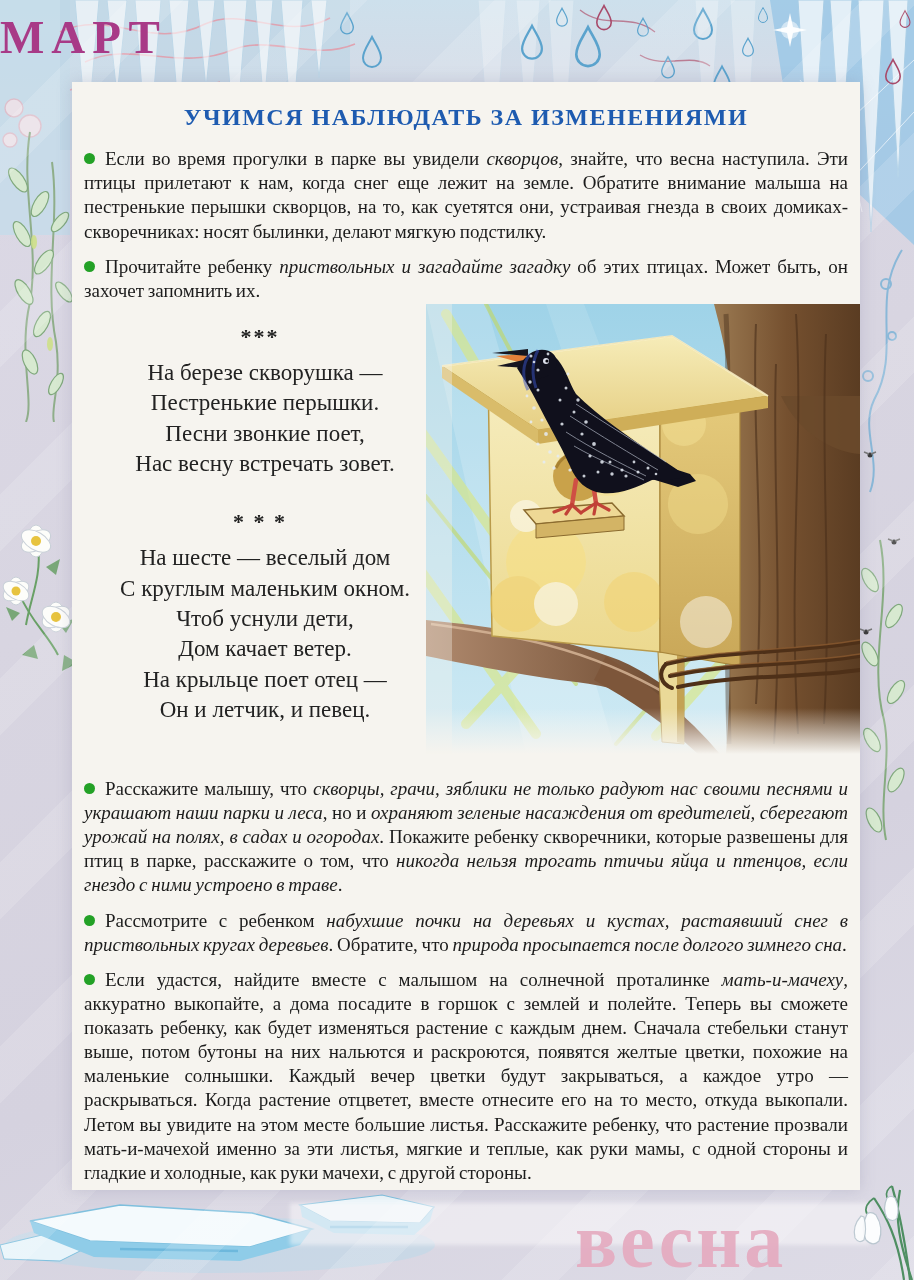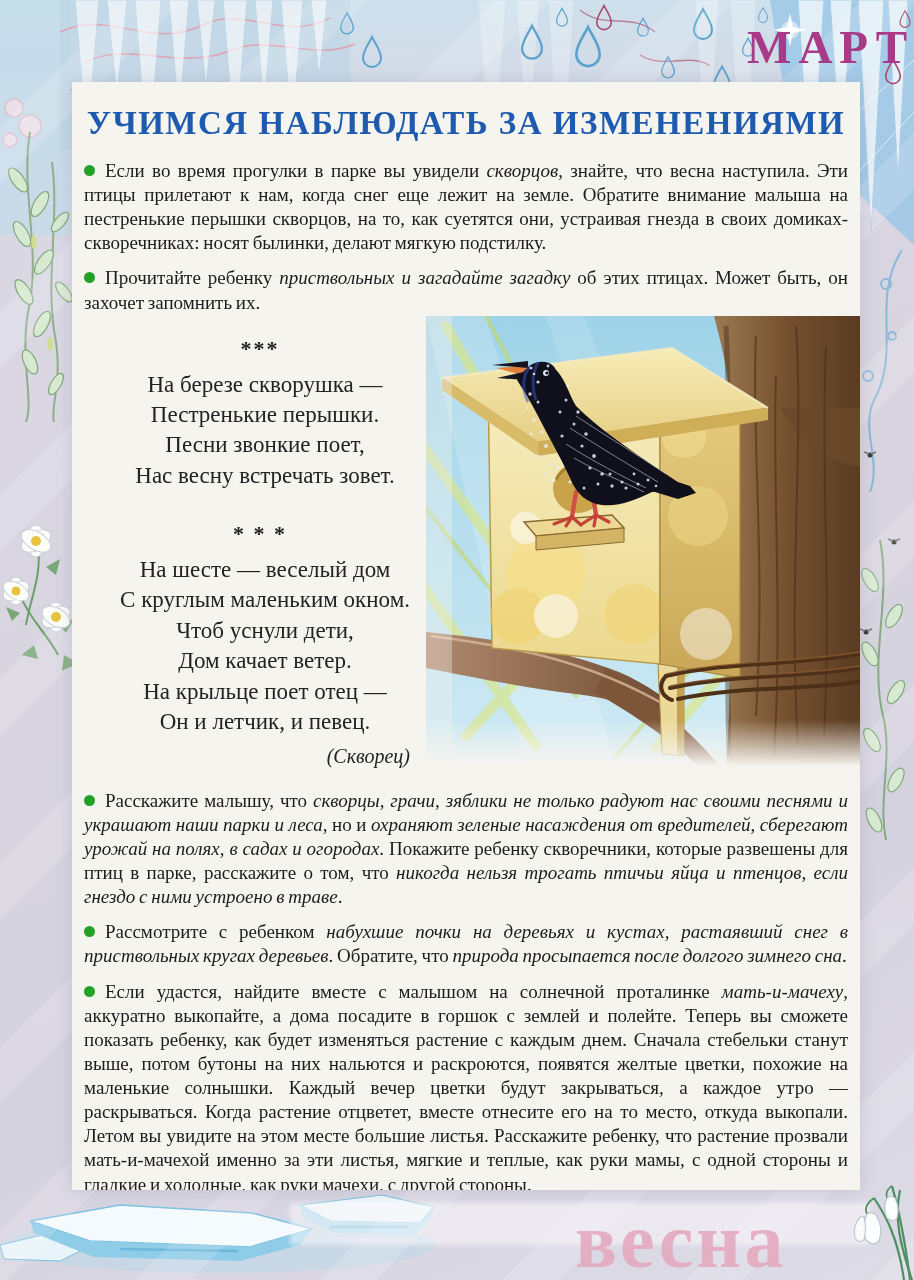--- a/index.html
+++ b/index.html
@@ -8,26 +8,26 @@
         background:linear-gradient(160deg,#dcd9e6 0%,#d8d5e1 40%,#d5d2df 70%,#dddbe6 100%);}
   .page::after{content:"";position:absolute;inset:0;pointer-events:none;
         background:repeating-linear-gradient(135deg,rgba(255,255,255,0) 0 90px,rgba(255,255,255,.14) 90px 130px);}
   svg.deco{position:absolute;pointer-events:none;}
   .bg-top{left:0;top:0;}
   .bg-left-sprigs{left:0;top:92px;}
   .bg-left-flowers{left:0;top:505px;}
   .bg-right{right:0;top:240px;}
   .bg-ice{left:0;top:1183px;}
   .bg-snowdrop{right:0;top:1158px;z-index:6;}
-  .month-title{position:absolute;top:20px;left:0;width:100%;text-align:right;z-index:3;
+  .month-title{position:absolute;top:10px;left:0;width:100%;text-align:left;z-index:3;
         font-weight:700;font-size:47px;letter-spacing:7px;color:var(--month,#a83a87);}
   .panel{position:absolute;left:72px;top:82px;width:788px;height:1108px;z-index:2;
         background:var(--panel,#f6f4ef);box-shadow:0 0 14px rgba(120,120,150,.25);
         padding:0 12px;box-sizing:border-box;overflow:hidden;}
-  .heading{margin:20px 0 14px;text-align:center;font-weight:700;font-size:33px;line-height:1.3;
+  .heading{margin:20px 0 14px;text-align:center;font-weight:700;font-size:24px;line-height:1.3;
         letter-spacing:1.5px;color:var(--heading,#1e5bb0);}
   .para{margin:11px 0;text-align:justify;font-size:19px;line-height:1.27;color:#1c1c1c;word-spacing:-1px;}
   .bullet{display:inline-block;width:11px;height:11px;border-radius:50%;
         background:var(--bullet,#23a126);margin-right:10px;position:relative;top:-1px;}
   .bi{font-weight:400;font-style:italic;}
   .poem-row{position:relative;height:452px;margin:0;}
   .poems{position:absolute;left:26px;top:0;width:310px;color:#222;}
   .poem-sep{font-weight:700;font-size:22px;text-align:center;width:300px;letter-spacing:2px;margin:10px 0 8px;}
   .poem-line{font-size:23px;line-height:1.32;white-space:nowrap;text-align:center;}
   .poem+.poem{margin-top:30px;}
@@ -283,21 +283,20 @@
             <div class="poem-line">Нас весну встречать зовет.</div>
           </div>
           <div class="poem">
             <div class="poem-sep">* * *</div>
             <div class="poem-line">На шесте — веселый дом</div>
             <div class="poem-line">С круглым маленьким окном.</div>
             <div class="poem-line">Чтоб уснули дети,</div>
             <div class="poem-line">Дом качает ветер.</div>
             <div class="poem-line">На крыльце поет отец —</div>
             <div class="poem-line">Он и летчик, и певец.</div>
-            <div class="poem-caption">(Скворец)</div>
           </div>
         </div>
 
       <svg class="illustration" width="434" height="450" viewBox="0 0 434 450">
         <defs>
           <linearGradient id="sky" x1="0" y1="0" x2="0" y2="1">
             <stop offset="0" stop-color="#9fd3e8"></stop>
               <stop offset="1" stop-color="#cfeaf4"></stop>
           </linearGradient>
           <linearGradient id="bark" x1="0" y1="0" x2="1" y2="0">

